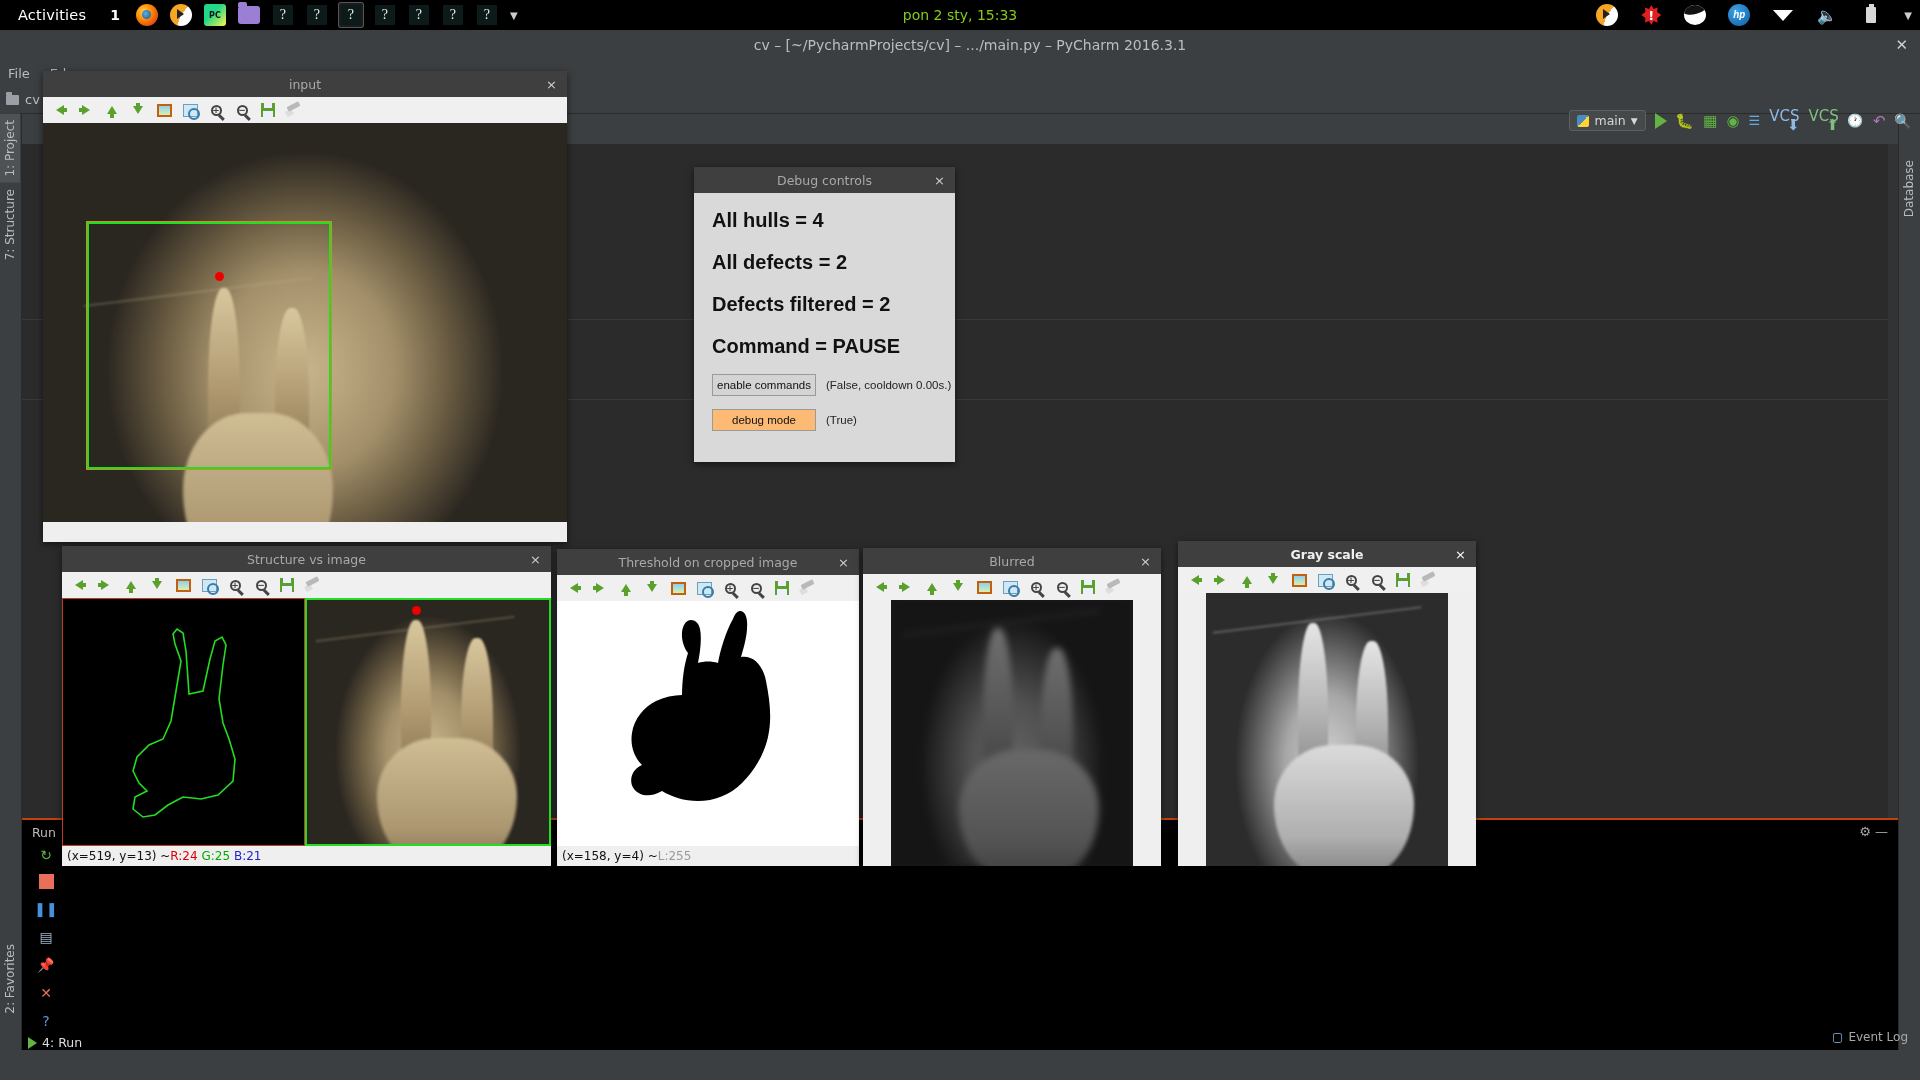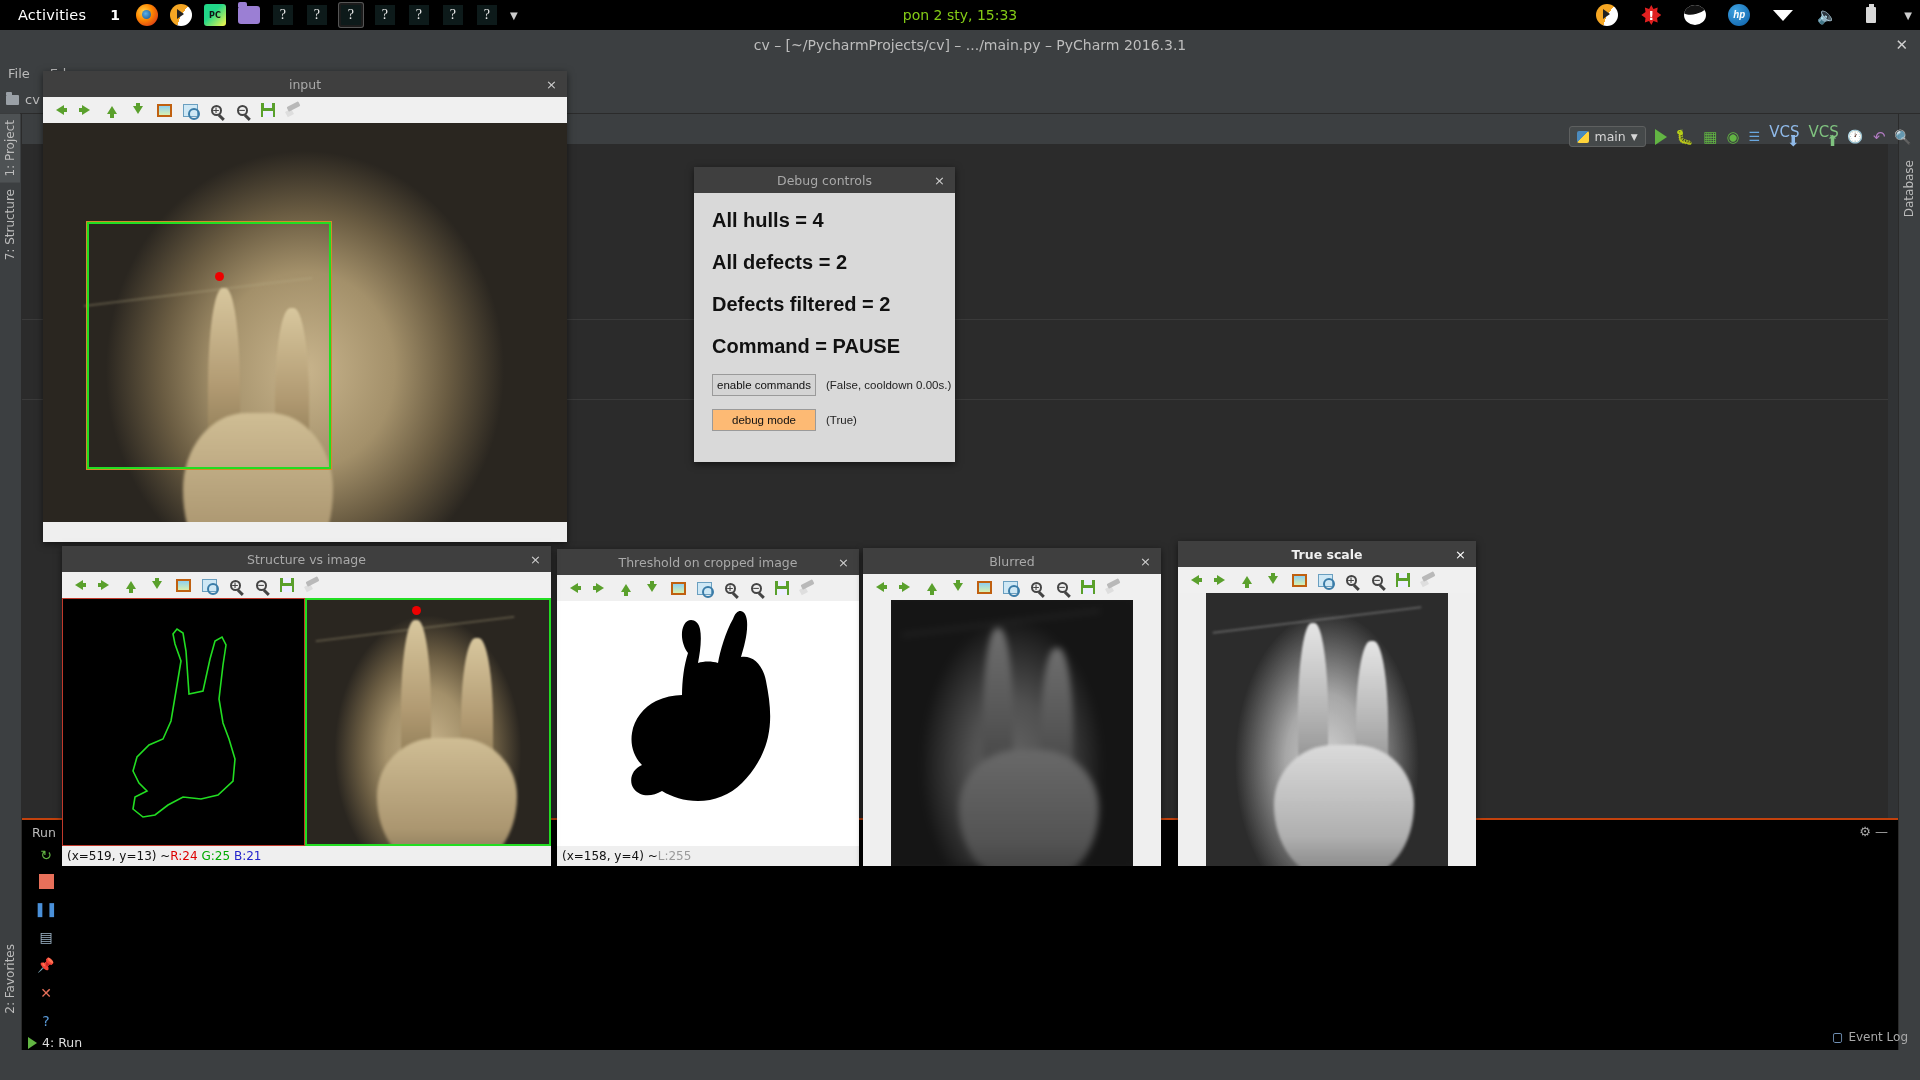--- a/index.html
+++ b/index.html
@@ -52,21 +52,21 @@
   .pc-title{ height:30px; background:#3c3f41; color:#bdbdbd; font-size:14px;
     display:flex;align-items:center;justify-content:center; position:relative;margin-left:20px;}
   .pc-close{ position:absolute; right:12px; color:#cfcfcf; font-size:15px;}
   .pc-menu{ height:26px; background:#3c3f41; display:flex; align-items:center;
     color:#bbbbbb; font-size:13px; padding-left:6px; gap:16px;}
   .pc-menu span{ padding:0 2px;}
   .pc-crumb{ height:28px; background:#3c3f41; display:flex; align-items:center; gap:6px;
     color:#bdbdbd; font-size:13px; padding-left:6px; border-bottom:1px solid #2b2b2b;}
   .crumb-folder{ width:13px;height:10px;background:#9aa0a6;border-radius:1px;position:relative;}
   .crumb-folder:before{content:"";position:absolute;left:0;top:-3px;width:6px;height:3px;background:#9aa0a6;border-radius:1px 1px 0 0;}
-  .pc-toolbar-right{ position:absolute; right:8px; top:96px; display:flex; align-items:center; gap:9px; z-index:4;}
+  .pc-toolbar-right{ position:absolute; right:8px; top:80px; display:flex; align-items:center; gap:9px; z-index:4;}
   .run-cfg{ display:flex;align-items:center;gap:5px;border:1px solid #5e6060;border-radius:3px;
     padding:2px 7px;background:#45494a;color:#d6d6d6;font-size:12.5px;}
   .pysnake{width:12px;height:12px;border-radius:2px;
     background:linear-gradient(135deg,#4b8bbe 50%,#ffd43b 50%);}
   .play{width:0;height:0;border-left:12px solid #62b543;border-top:8px solid transparent;border-bottom:8px solid transparent;}
   .ico-g{ color:#62b543; font-size:15px;}
   .ico-b{ color:#6aa8e0; font-size:13px;}
   .vcsb{ color:#8fb9e8; font-size:15px; line-height:9px; text-align:right;}
   .pc-sidebar-l{ position:absolute; left:0; top:84px; width:22px; bottom:30px; background:#3c3f41;
     border-right:1px solid #2b2b2b; }
@@ -582,21 +582,21 @@
           <div class="fingerA" style="left:92px;top:28px;width:30px;height:150px;"></div>
           <div class="fingerB" style="left:150px;top:48px;width:32px;height:136px;"></div>
           <div class="palm" style="left:68px;top:150px;width:140px;height:130px;"></div>
         </div>
       </div>
     </div>
   </div>
 
   <div class="cvwin gray" style="left:1178px; top:541px; width:298px; height:325px; z-index:23;">
     <div class="cv-title active">
-      <span style="font-weight:bold;">True scale</span>
+      <span style="font-weight:bold;">Gray scale</span>
       <span class="cv-x" style="color:#fff">×</span>
     </div>
     <div class="cv-toolbar">
       <span class="cvi">
           <span class="arrow ar-l"></span>
           <span class="arrow-tail" style="width:7px;height:4px;left:11px;top:8px;"></span>
         </span>
       <span class="cvi">
           <span class="arrow ar-r"></span>
           <span class="arrow-tail" style="width:7px;height:4px;left:4px;top:8px;"></span>

